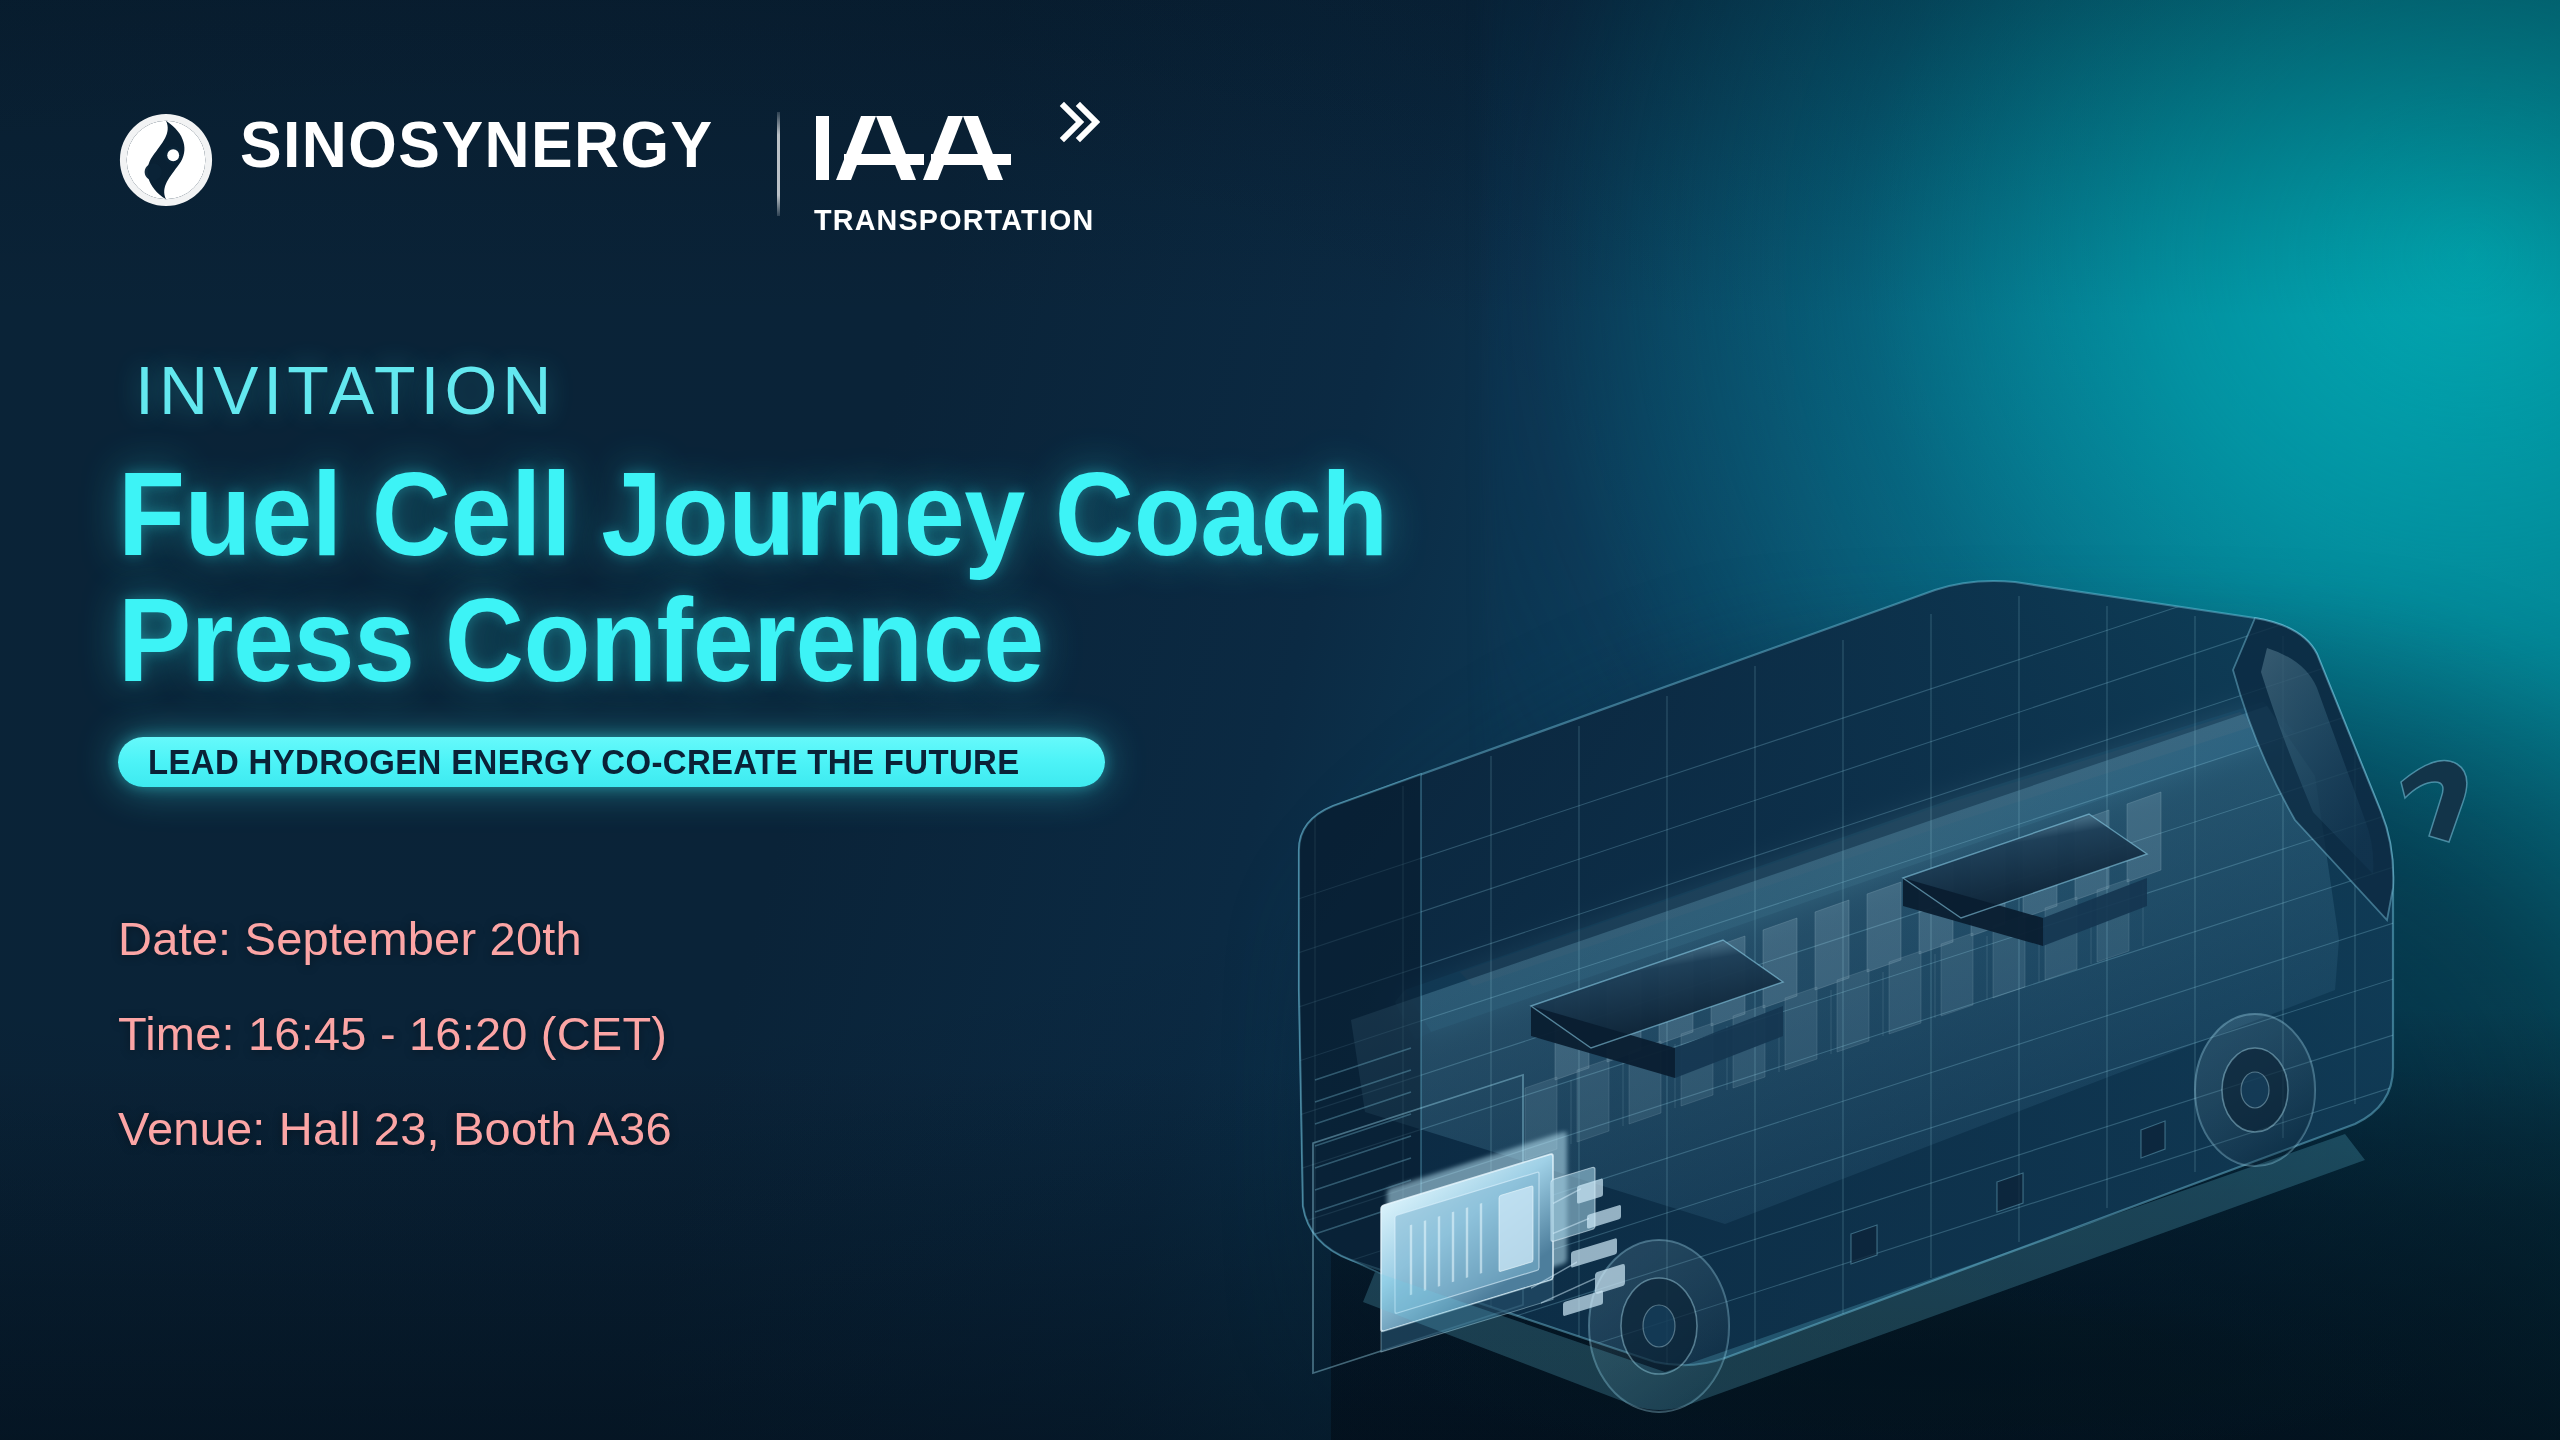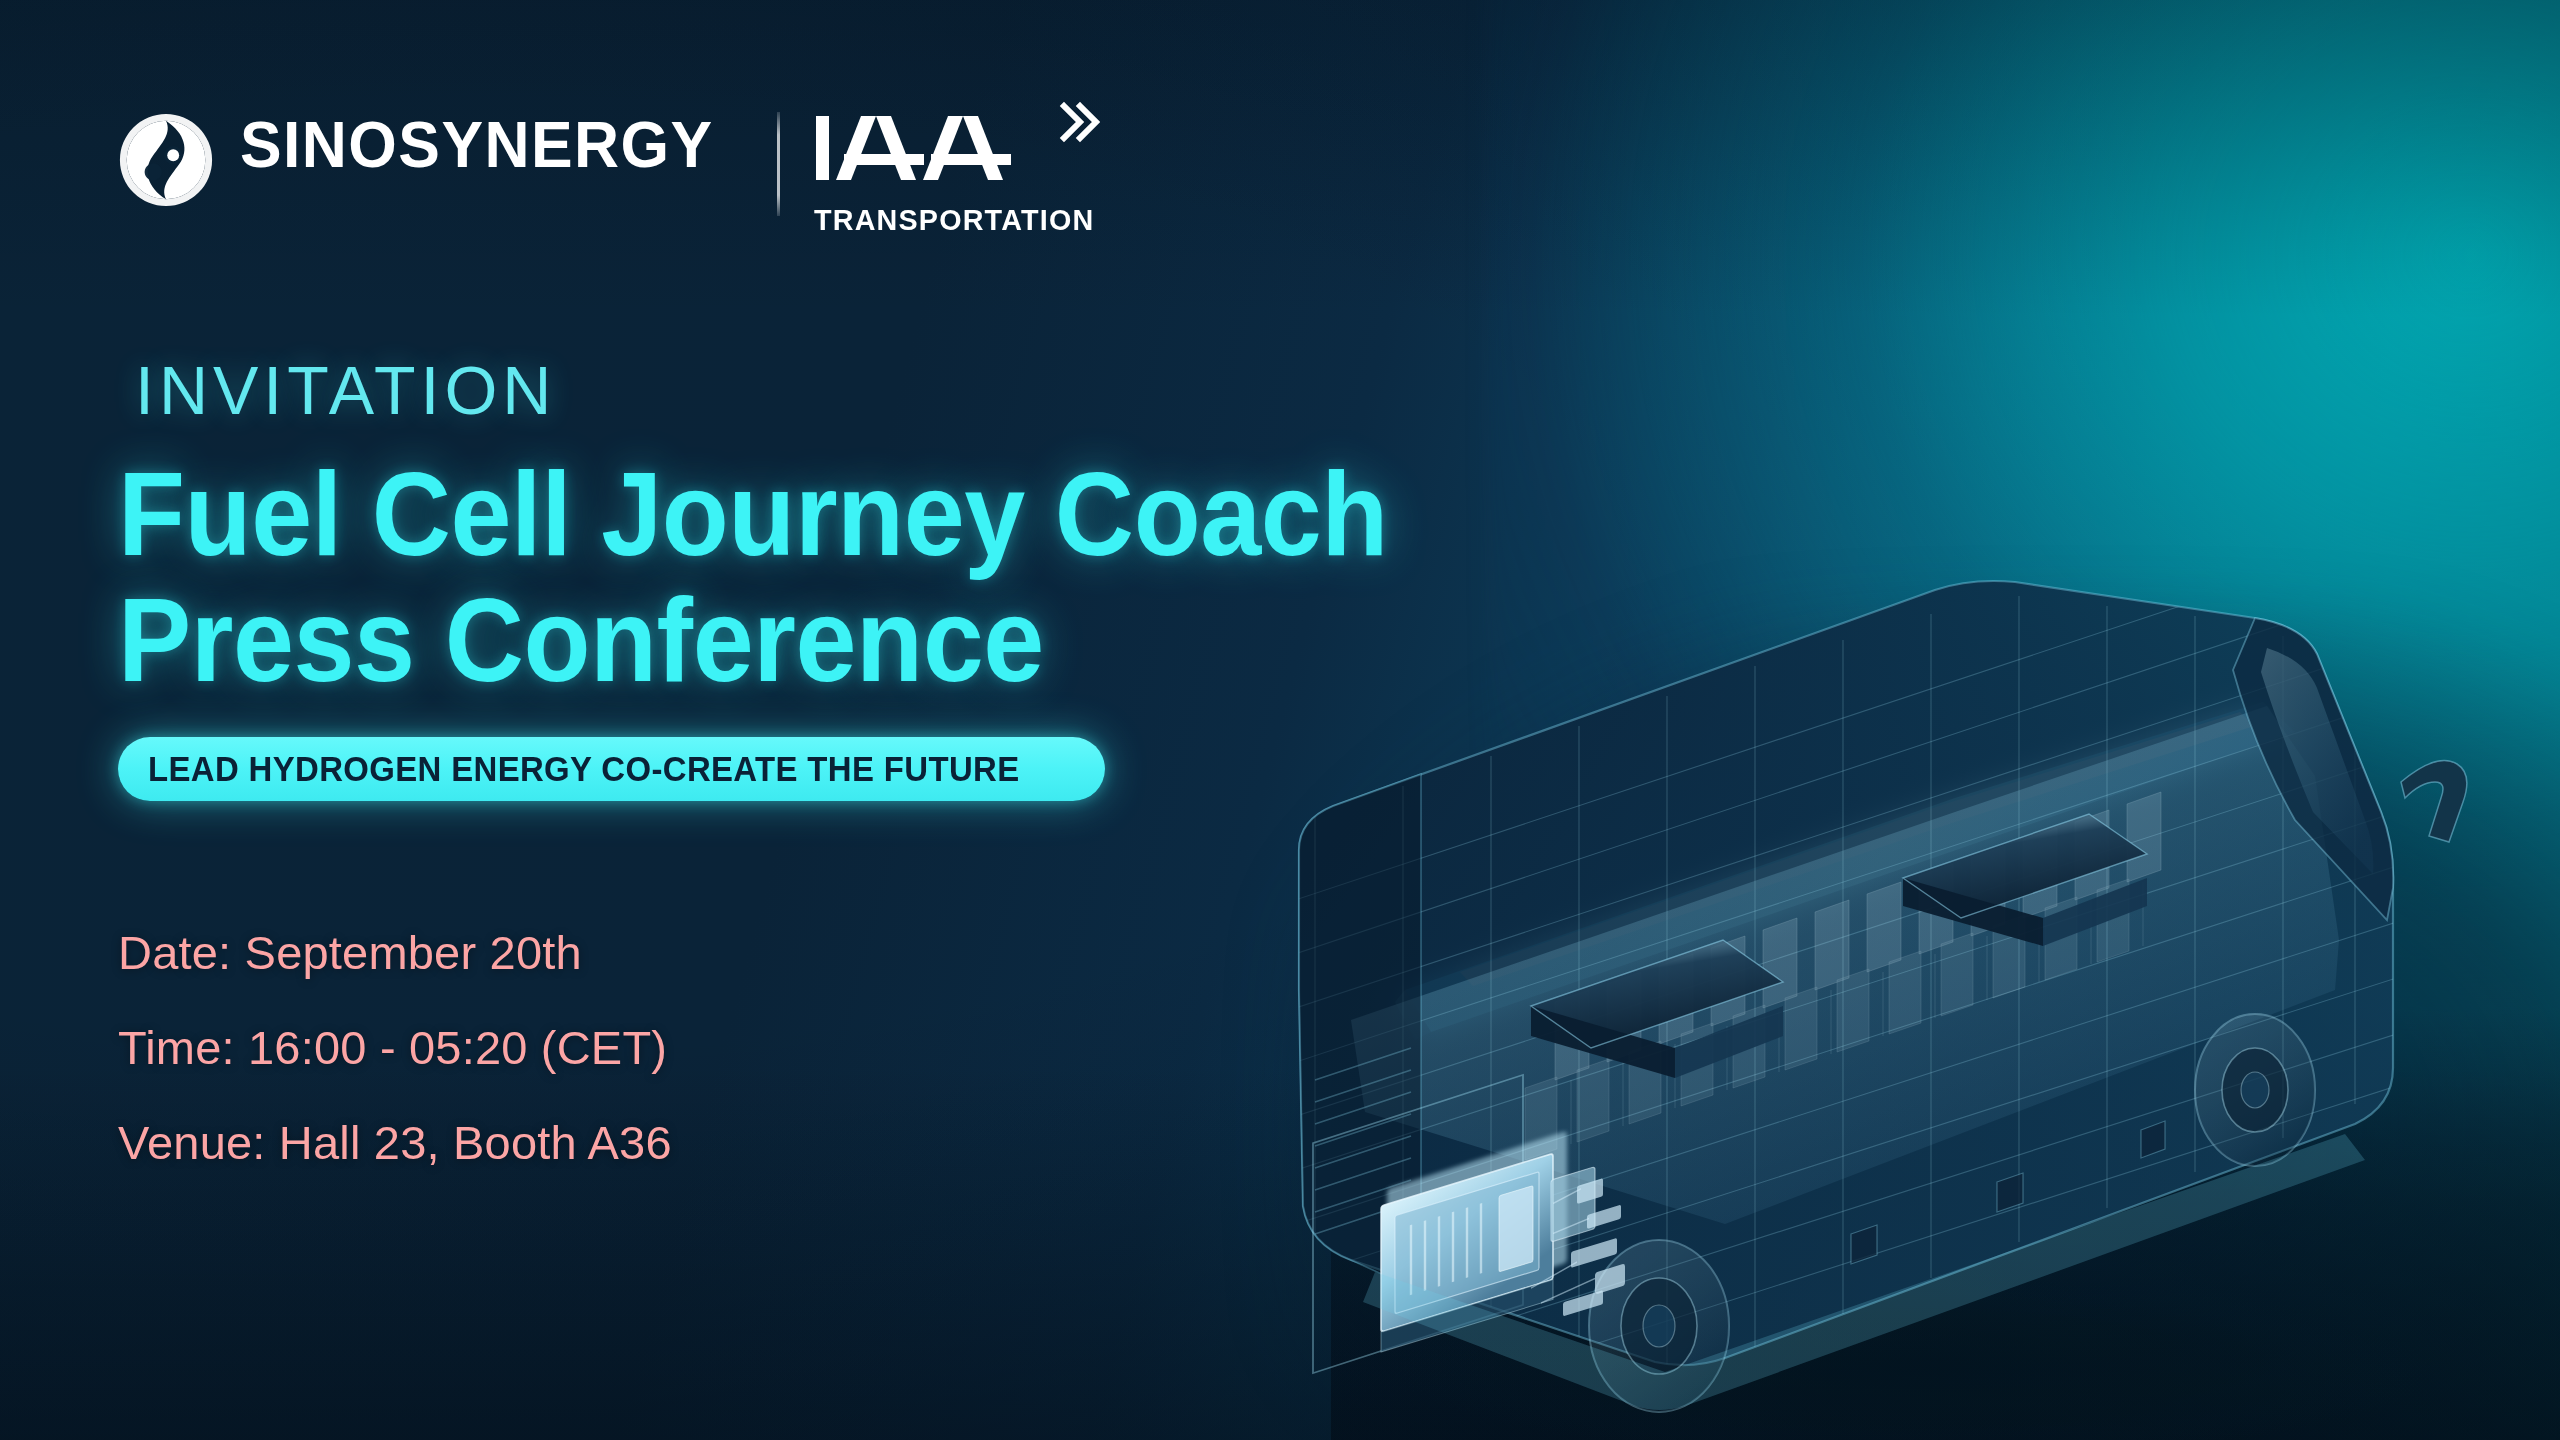--- a/index.html
+++ b/index.html
@@ -136,21 +136,21 @@
     transform-origin:left top;
     white-space:nowrap;
   }
   .headline-l2 { margin-top:6px; }
 
   
   #slogan-pill {
     display:inline-flex;
     align-items:center;
     margin-top:36px;
-    height:64px;
+    height:50px;
     padding:0 30px;
     border-radius:34px;
     background:linear-gradient(180deg,#66f9fb 0%,#4df3f7 48%,#3eeaf0 100%);
     box-shadow:0 0 42px rgba(64,240,248,0.42), 0 0 14px rgba(64,240,248,0.36);
   }
   .slogan-text {
     font-size:35px;
     font-weight:700;
     letter-spacing:0.4px;
     color:#0a2237;
@@ -499,18 +499,18 @@
 
     <div class="headline">Fuel Cell Journey Coach</div>
     <div class="headline headline-l2">Press Conference</div>
 
     <div id="slogan-pill">
       <span class="slogan-text">LEAD HYDROGEN ENERGY  CO-CREATE THE FUTURE</span>
     </div>
 
     <div id="details">
       <div class="detail-line">Date: September 20th</div>
-      <div class="detail-line">Time: 16:00 - 05:20 (CET)</div>
+      <div class="detail-line">Time: 16:45 - 16:20 (CET)</div>
       <div class="detail-line">Venue: Hall 23, Booth A36</div>
     </div>
   </div>
 
 </div>
 
 </body></html>

